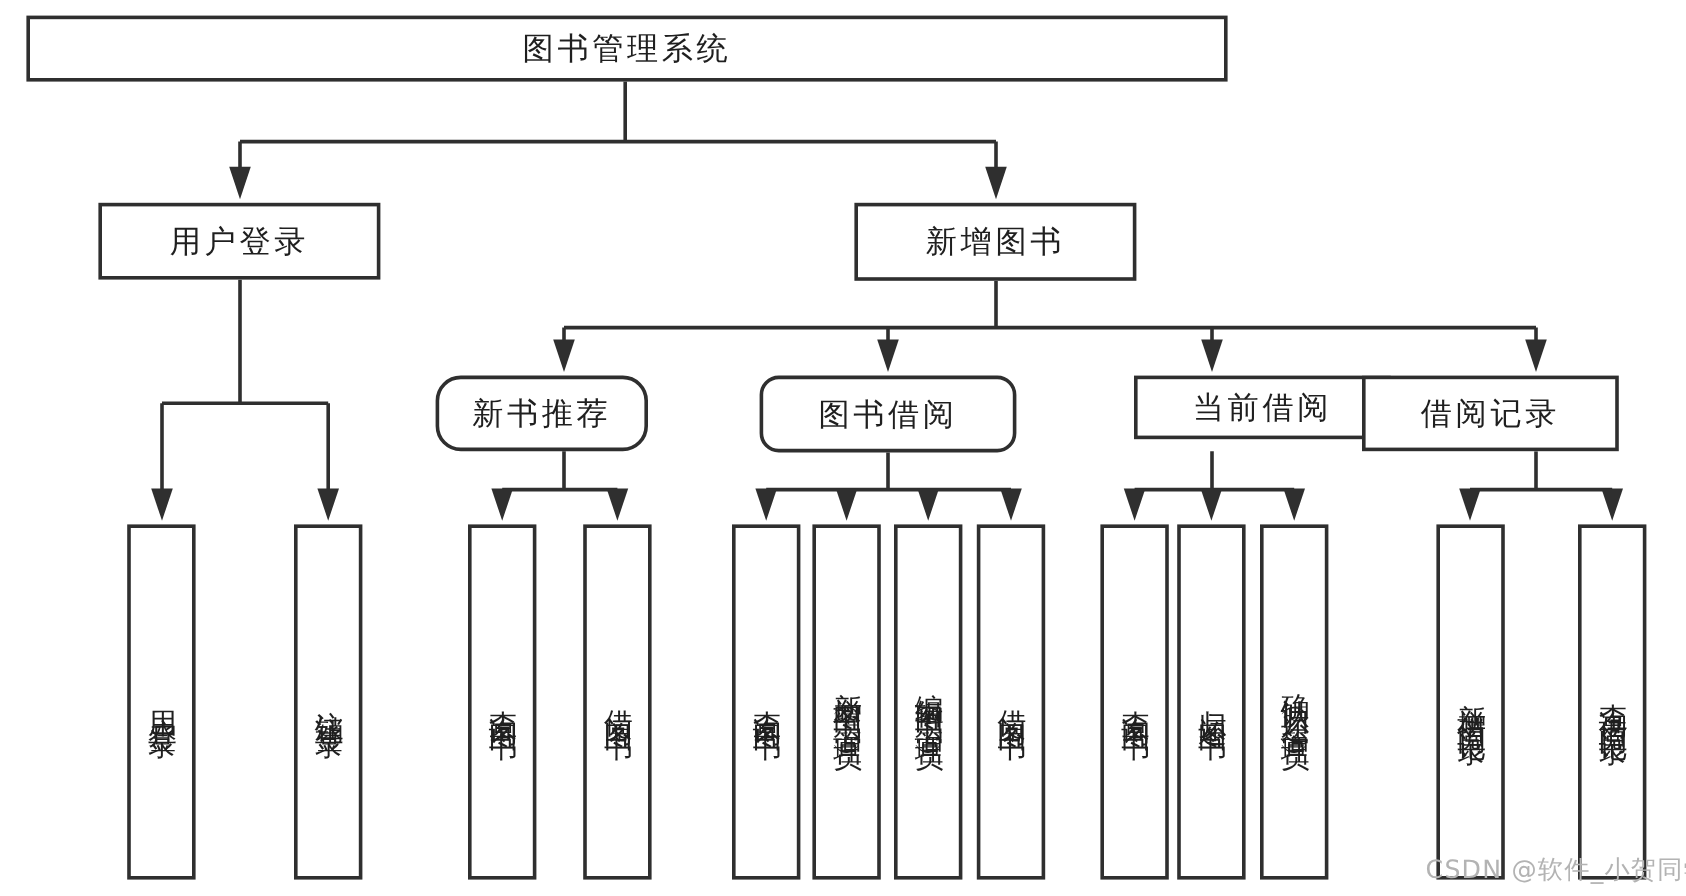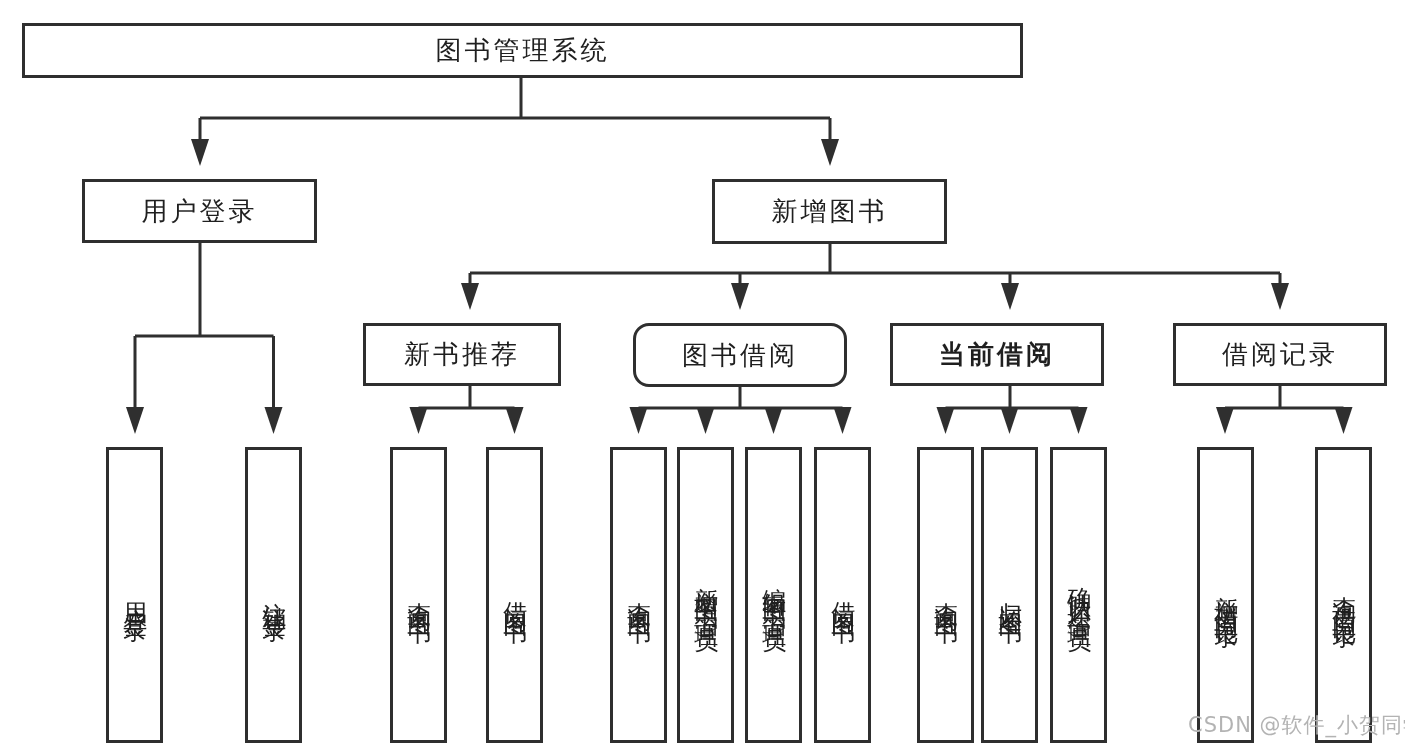--- a/index.html
+++ b/index.html
@@ -38,21 +38,20 @@
   }
   .box {
     position: absolute;
     background: var(--bg);
     border: 3px solid var(--line);
     box-sizing: border-box;
     display: flex;
     align-items: center;
     justify-content: center;
     color: var(--text);
-    margin-top: 10px;
   }
   .h-label {
     font-size: 26px;
     letter-spacing: 3px;
     white-space: nowrap;
   }
   .v-label {
     writing-mode: vertical-rl;
     text-orientation: mixed;
     font-size: 24px;
@@ -115,30 +114,30 @@
     <span class="h-label">图书管理系统</span>
   </div>
 
   <div class="box" style="left:82px; top:169px; width:235px; height:64px;">
     <span class="h-label">用户登录</span>
   </div>
   <div class="box" style="left:712px; top:169px; width:235px; height:65px;">
     <span class="h-label">新增图书</span>
   </div>
 
-  <div class="box" style="left:363px; top:313px; width:198px; height:63px;">
+  <div class="box" style="left:363px; top:313px; width:177px; height:63px;border-radius:21px;">
     <span class="h-label">新书推荐</span>
   </div>
   <div class="box" style="left:633px; top:313px; width:214px; height:64px;border-radius:16px;">
     <span class="h-label">图书借阅</span>
   </div>
-  <div class="box" style="left:890px; top:313px; width:214px; height:63px;font-weight:bold;">
+  <div class="box" style="left:945px; top:313px; width:214px; height:53px;">
     <span class="h-label">当前借阅</span>
   </div>
-  <div class="box" style="left:1173px; top:313px; width:214px; height:63px;">
+  <div class="box" style="left:1135px; top:313px; width:214px; height:63px;">
     <span class="h-label">借阅记录</span>
   </div>
 
   <div class="box" style="left:106px; top:437px; width:57px; height:296px;">
     <span class="v-label">用户登录</span>
   </div>
   <div class="box" style="left:245px; top:437px; width:57px; height:296px;">
     <span class="v-label">注销登录</span>
   </div>
 

